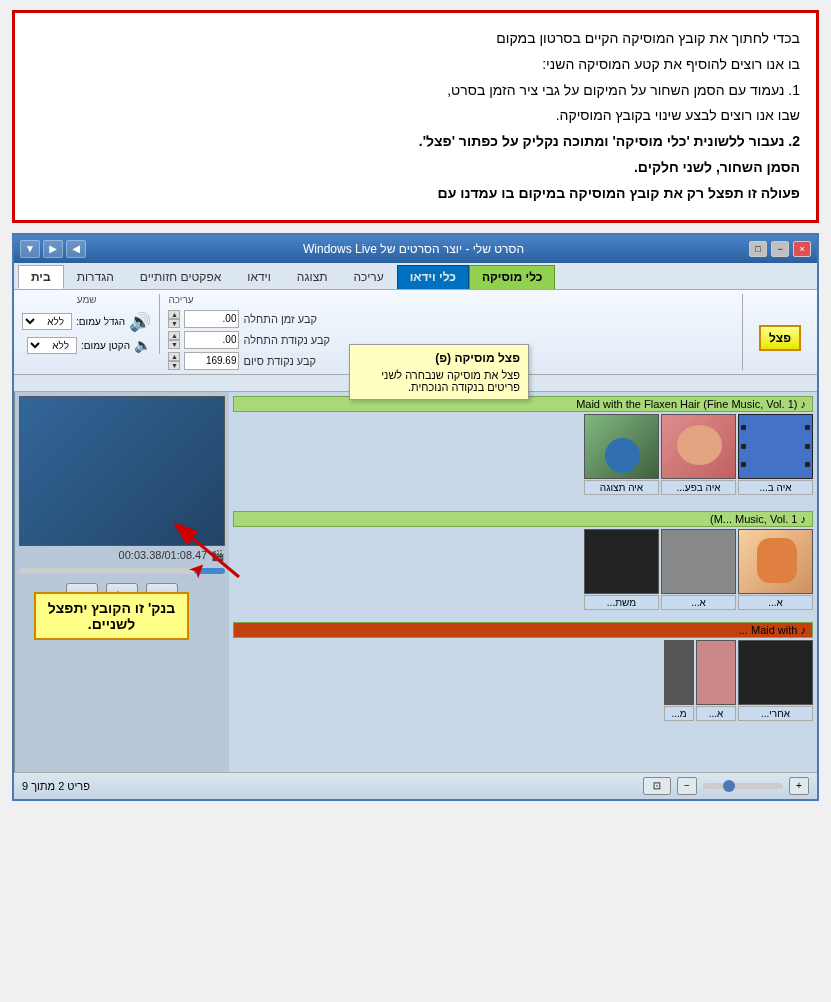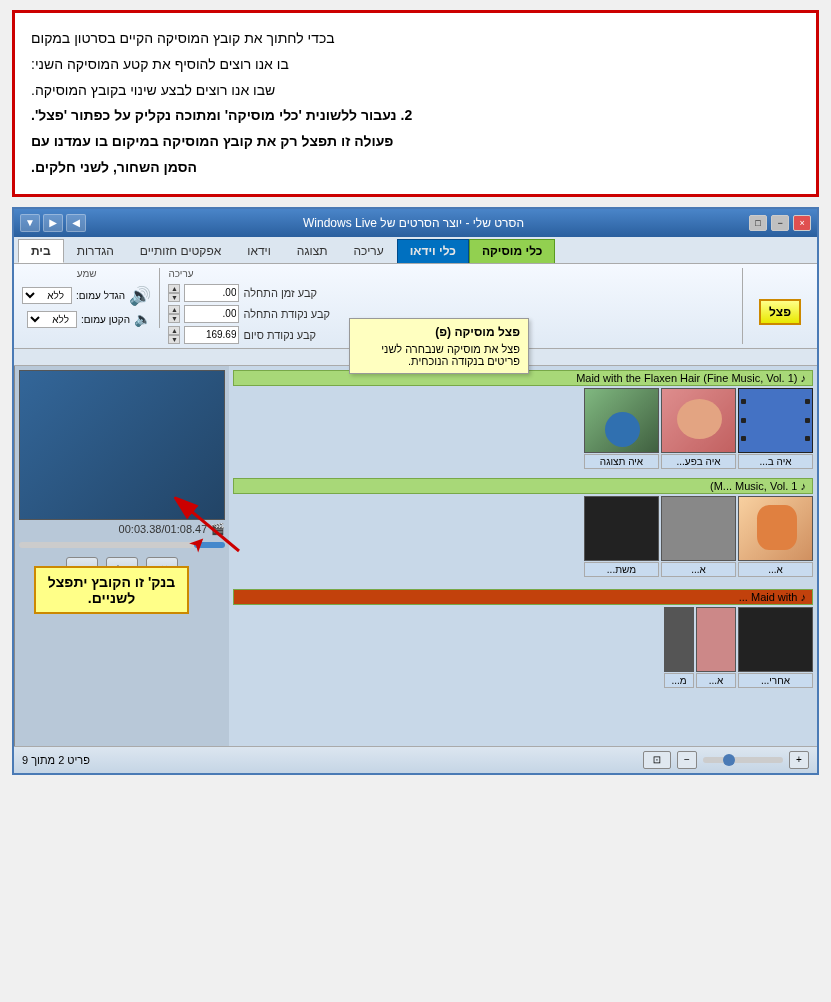--- a/index.html
+++ b/index.html
@@ -11,21 +11,21 @@
       direction: rtl;
       position: relative;
     }
 
     
     .instruction-box {
       border: 3px solid #cc0000;
       margin: 10px 12px;
       padding: 12px 16px;
       background: #fff;
-      text-align: left;
+      text-align: right;
       font-size: 14px;
       line-height: 1.7;
       color: #000;
     }
     .instruction-box p {
       margin: 2px 0;
     }
     .instruction-box .bold { font-weight: bold; }
 
     
@@ -435,24 +435,25 @@
 
     
     .vid-blue { background: #4472c4; }
   </style>
 </head>
 <body>
 
 <div class="instruction-box">
   <p>בכדי לחתוך את קובץ המוסיקה הקיים בסרטון במקום</p>
   <p>בו אנו רוצים להוסיף את קטע המוסיקה השני:</p>
+  <p>1. נעמוד עם הסמן השחור על המיקום על גבי ציר הזמן בסרט,</p>
   <p>שבו אנו רוצים לבצע שינוי בקובץ המוסיקה.</p>
   <p class="bold">2. נעבור ללשונית 'כלי מוסיקה' ומתוכה נקליק על כפתור 'פצל'.</p>
+  <p class="bold">הסמן השחור, לשני חלקים.</p>
   <p class="bold">פעולה זו תפצל רק את קובץ המוסיקה במיקום בו עמדנו עם</p>
-  <p class="bold">הסמן השחור, לשני חלקים.</p>
 </div>
 
 <div class="app-window">
 
   <div class="title-bar">
     <div class="title-bar-left">
       <div class="title-bar-btn close">×</div>
       <div class="title-bar-btn min">−</div>
       <div class="title-bar-btn max">□</div>
     </div>
@@ -536,21 +537,21 @@
     </div>
 
   </div>
 
   <div class="timeline-label">עריכה</div>
 
   <div class="content-area" style="position:relative;">
 
     <div class="timeline-tracks">
 
-      <div style="margin-bottom:1px;">
+      <div style="margin-bottom:8px;">
         <div style="display:flex; align-items:center; gap:2px;">
           <div style="background:#a8d878; border:1px solid #78a848; padding:1px 6px; font-size:11px; flex:1; white-space:nowrap; overflow:hidden; text-overflow:ellipsis;">
             <span>♪</span>
             <span>Maid with the Flaxen Hair (Fine Music, Vol. 1)</span>
           </div>
         </div>
         <div class="video-track-row">
           <div class="track-item-wrapper">
             <div class="film-strip vid-blue" style="width:75px; height:65px; position:relative;">
               <div class="film-holes-left">

